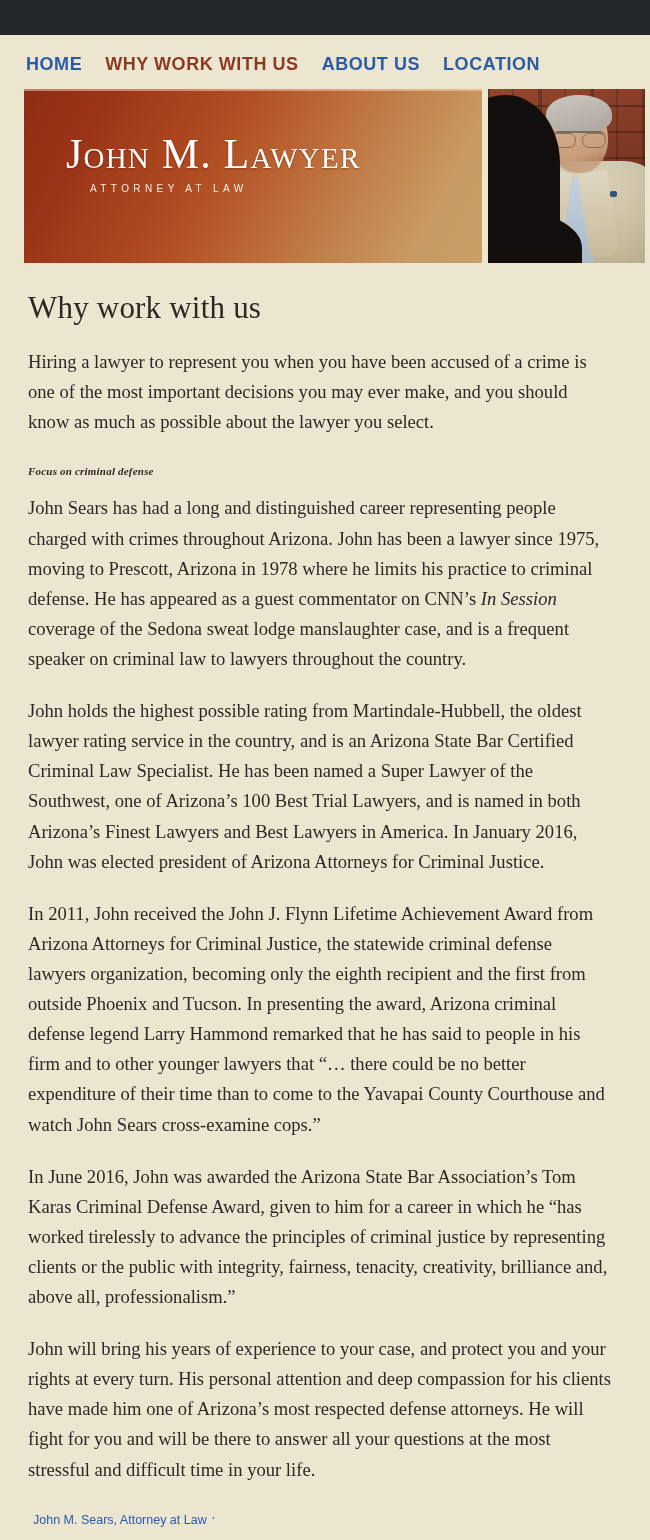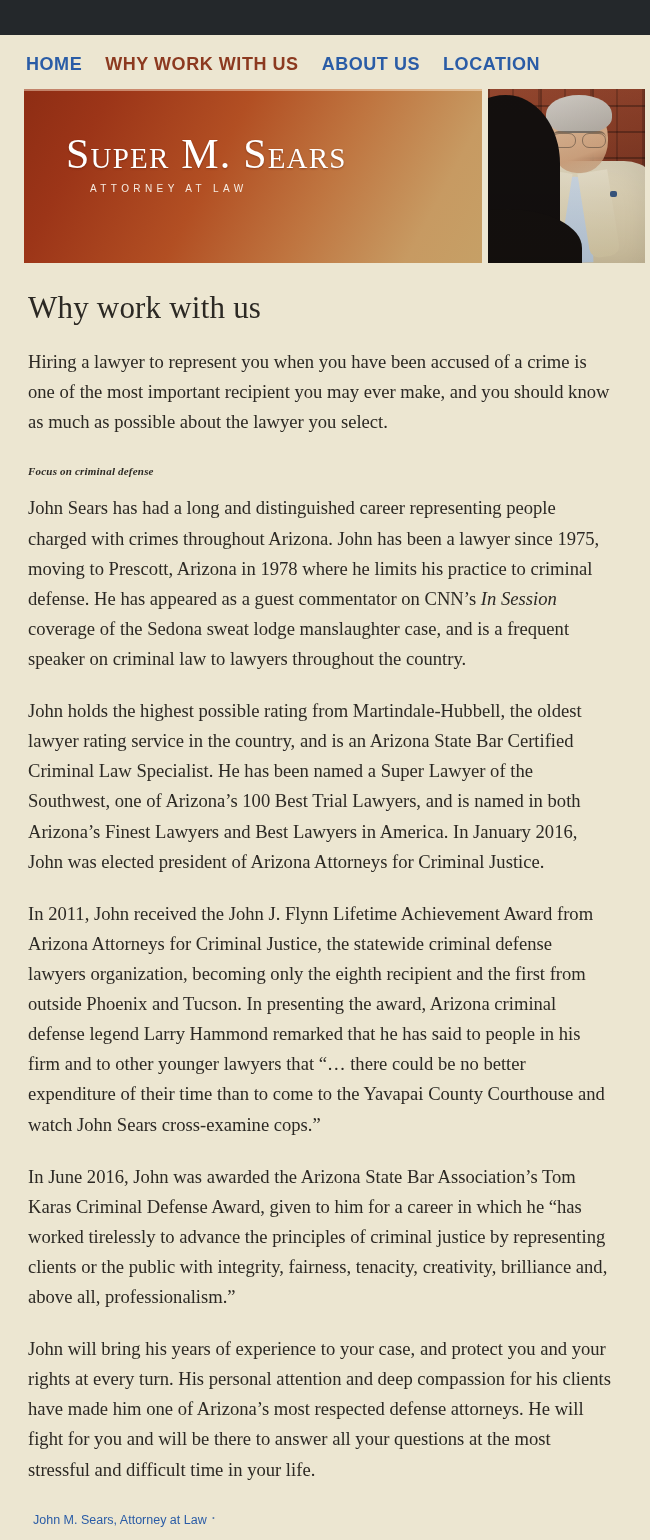--- a/index.html
+++ b/index.html
@@ -252,21 +252,21 @@
 <nav class="nav">
   <a href="#">Home</a>
   <a href="#" class="active">Why work with us</a>
   <a href="#">About us</a>
   <a href="#">Location</a>
 </nav>
 
 <header class="banner">
   <div class="banner-brand">
     <div class="brand-inner">
-      <div class="brand-name">Super M. Sears</div>
+      <div class="brand-name">John M. Lawyer</div>
       <div class="brand-sub">Attorney at Law</div>
     </div>
   </div>
   <div class="banner-photo">
     <div class="brick"></div>
     <div class="jacket"></div>
     <div class="shirt"></div>
     <div class="lapel-l"></div>
     <div class="lapel-r"></div>
     <div class="pin"></div>
@@ -274,21 +274,21 @@
     <div class="hair"></div>
     <div class="glasses"></div>
     <div class="silhouette"></div>
     <div class="silhouette2"></div>
     <div class="photo-shade"></div>
   </div>
 </header>
 
 <main class="content">
   <h1 class="page-title">Why work with us</h1>
-  <p class="body">Hiring a lawyer to represent you when you have been accused of a crime is one of the most important recipient you may ever make, and you should know as much as possible about the lawyer you select.</p>
+  <p class="body">Hiring a lawyer to represent you when you have been accused of a crime is one of the most important decisions you may ever make, and you should know as much as possible about the lawyer you select.</p>
 
   <h3 class="sub">Focus on criminal defense</h3>
   <p class="body">John Sears has had a long and distinguished career representing people charged with crimes throughout Arizona. John has been a lawyer since 1975, moving to Prescott, Arizona in 1978 where he limits his practice to criminal defense. He has appeared as a guest commentator on CNN’s <em>In Session</em> coverage of the Sedona sweat lodge manslaughter case, and is a frequent speaker on criminal law to lawyers throughout the country.</p>
 
   <p class="body">John holds the highest possible rating from Martindale-Hubbell, the oldest lawyer rating service in the country, and is an Arizona State Bar Certified Criminal Law Specialist. He has been named a Super Lawyer of the Southwest, one of Arizona’s 100 Best Trial Lawyers, and is named in both Arizona’s Finest Lawyers and Best Lawyers in America. In January 2016, John was elected president of Arizona Attorneys for Criminal Justice.</p>
   <p class="body">In 2011, John received the John J. Flynn Lifetime Achievement Award from Arizona Attorneys for Criminal Justice, the statewide criminal defense lawyers organization, becoming only the eighth recipient and the first from outside Phoenix and Tucson. In presenting the award, Arizona criminal defense legend Larry Hammond remarked that he has said to people in his firm and to other younger lawyers that “… there could be no better expenditure of their time than to come to the Yavapai County Courthouse and watch John Sears cross-examine cops.”</p>
   <p class="body">In June 2016, John was awarded the Arizona State Bar Association’s Tom Karas Criminal Defense Award, given to him for a career in which he “has worked tirelessly to advance the principles of criminal justice by representing clients or the public with integrity, fairness, tenacity, creativity, brilliance and, above all, professionalism.”</p>
   <p class="body">John will bring his years of experience to your case, and protect you and your rights at every turn. His personal attention and deep compassion for his clients have made him one of Arizona’s most respected defense attorneys. He will fight for you and will be there to answer all your questions at the most stressful and difficult time in your life.</p>
 </main>
 

